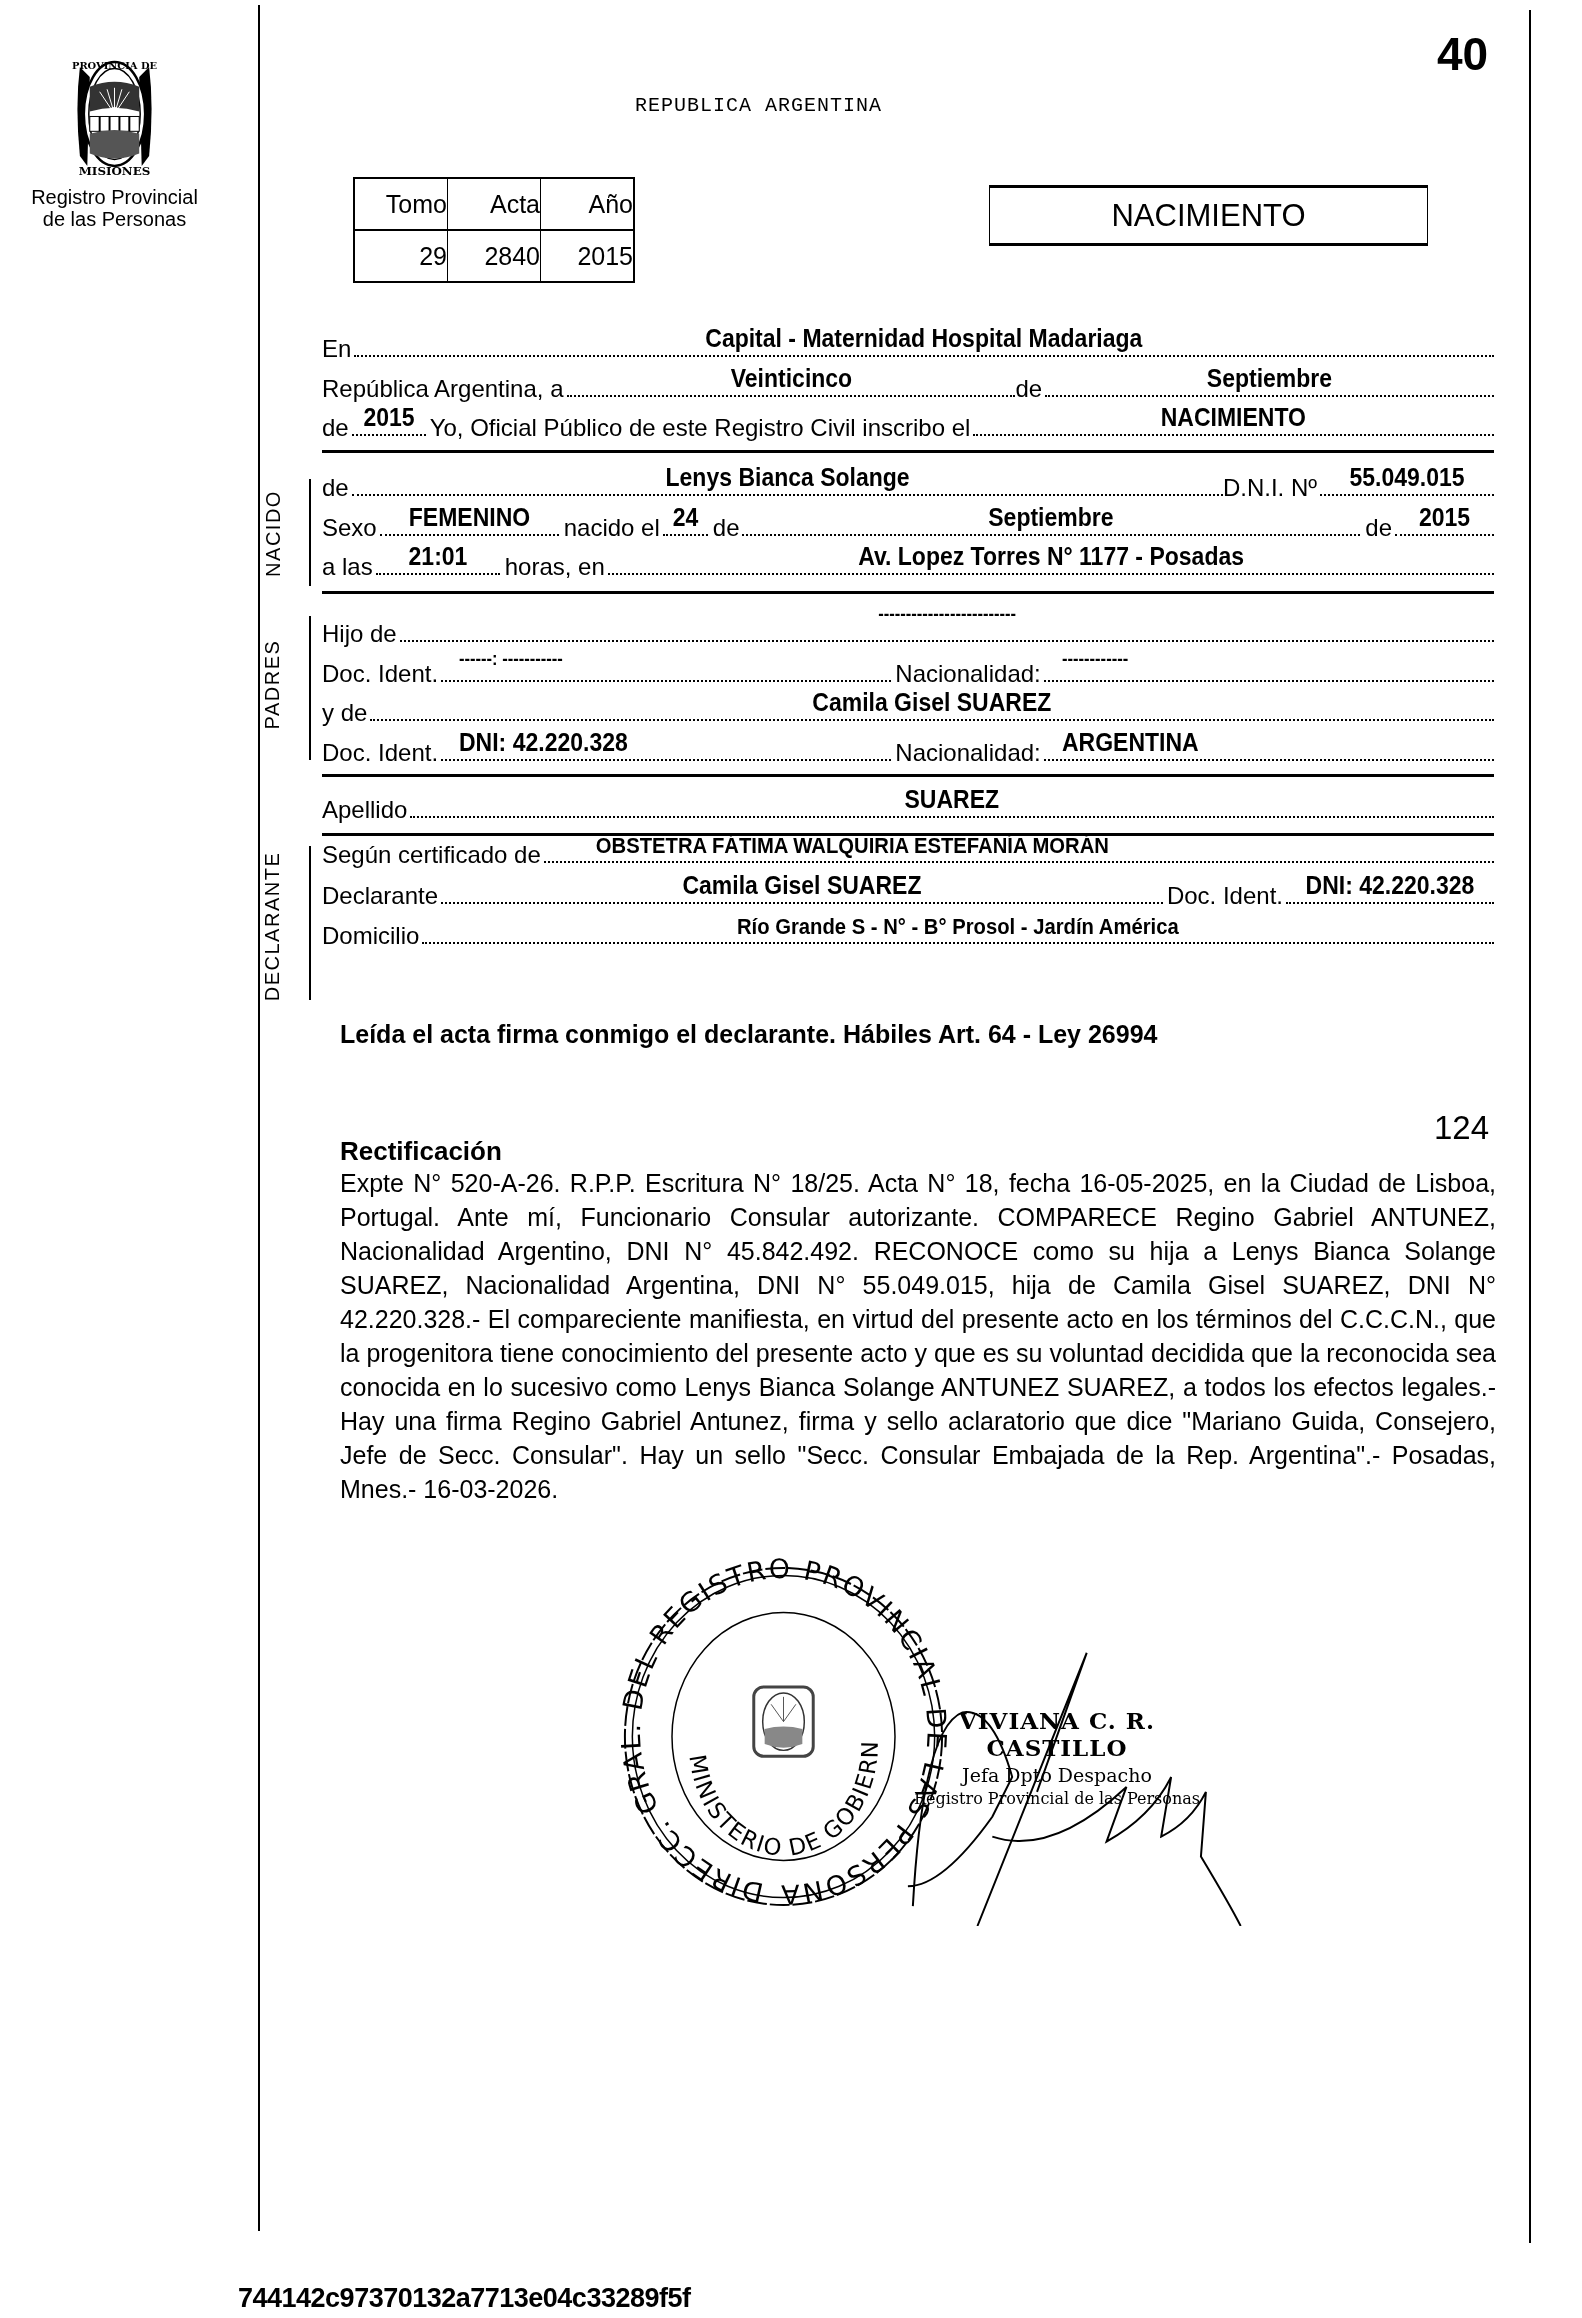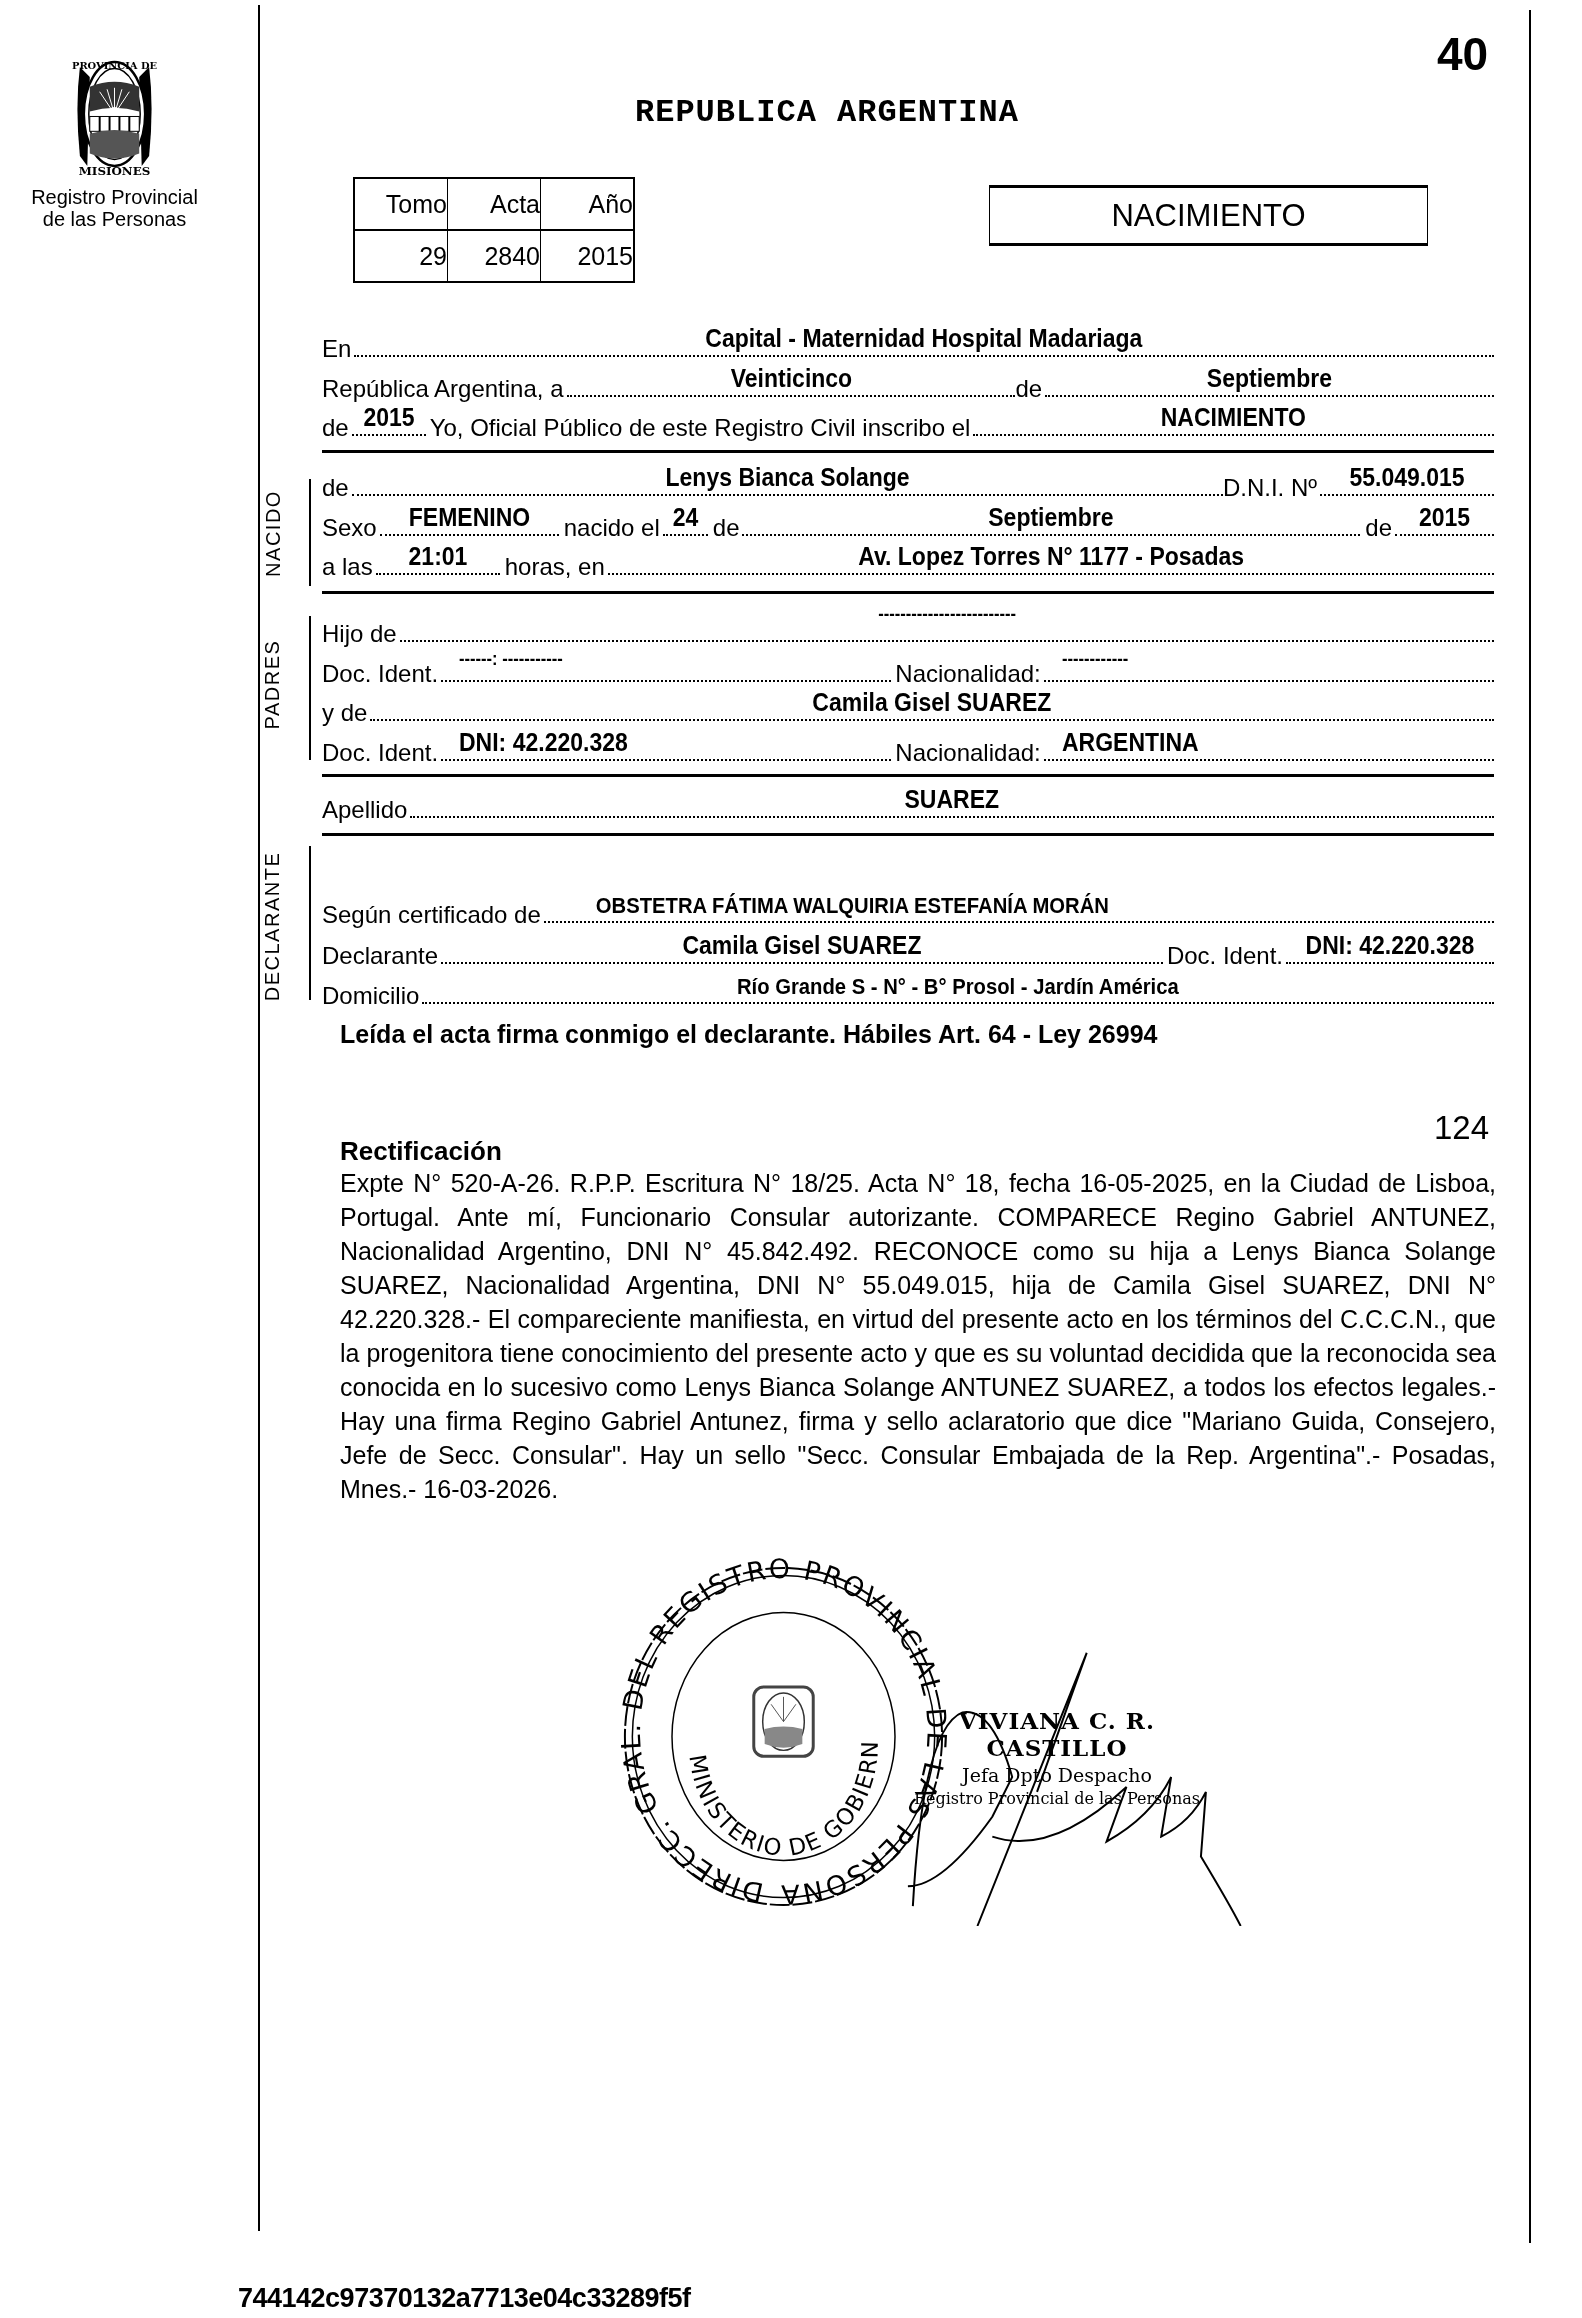--- a/index.html
+++ b/index.html
@@ -10,21 +10,21 @@
   
   .logo-wrap { left: 25px; top: 47px; width: 179px; text-align: center; }
   .logo-svg { width: 89px; height: 134px; display: block; margin: 0 auto; }
   .registry-name { font-size: 20px; line-height: 22px; margin-top: 5px; }
 
   
   .vline-left { left: 258px; top: 5px; width: 1.5px; height: 2226px; background: #000; }
   .vline-right { left: 1529px; top: 10px; width: 1.5px; height: 2233px; background: #000; }
 
   .page-number { left: 1437px; top: 27px; font-size: 46px; font-weight: bold; }
-  .country-title { left: 635px; top: 94px; font-family: "Liberation Mono", monospace; font-weight: bold; font-size: 32px; letter-spacing: 1px; }
+  .country-title { left: 635px; top: 94px; font-family: "Liberation Mono", monospace; font-weight: normal; font-size: 20px; letter-spacing: 1px; }
 
   
   table.ref-table { left: 353px; top: 177px; border-collapse: collapse; border: 2.5px solid #000; }
   table.ref-table td { border: 1.5px solid #000; width: 92px; height: 50px; text-align: right; font-size: 25px; padding: 0; }
   table.ref-table tr:first-child td { border-bottom: 2.5px solid #000; }
 
   .record-type-box { left: 989px; top: 185px; width: 437px; height: 55px; border-left: 1.5px solid #000; border-right: 1.5px solid #000; border-top: 3px solid #000; border-bottom: 3px solid #000; text-align: center; font-size: 31px; line-height: 55px; }
 
   
   .form { left: 322px; width: 1172px; font-size: 24px; }
@@ -235,21 +235,21 @@
         <span class="val">SUAREZ</span>
       </span>
   </div>
   <div class="sep" style="top:44px;"></div>
 </div>
 
 <div class="side-label" style="left:258px; top:854px; height:144px;">
     <span>DECLARANTE</span>
   </div>
 <div class="side-bar" style="left:309px; top:846px; height:154px;"></div>
-<div class="abs form" style="top:894px; height:164px;text-decoration:underline;">
+<div class="abs form" style="top:834px; height:164px;text-decoration:underline;">
   <div class="row" style="top:0;">
     <span class="lbl">Según certificado de</span>
     <span class="dots">
         <span class="val val-left val-sm" style="padding-left:15px;">OBSTETRA FÁTIMA WALQUIRIA ESTEFANÍA MORÁN</span>
       </span>
   </div>
   <div class="row" style="top:41px;">
     <span class="lbl">Declarante</span>
     <span class="dots">
         <span class="val">Camila Gisel SUAREZ</span>

